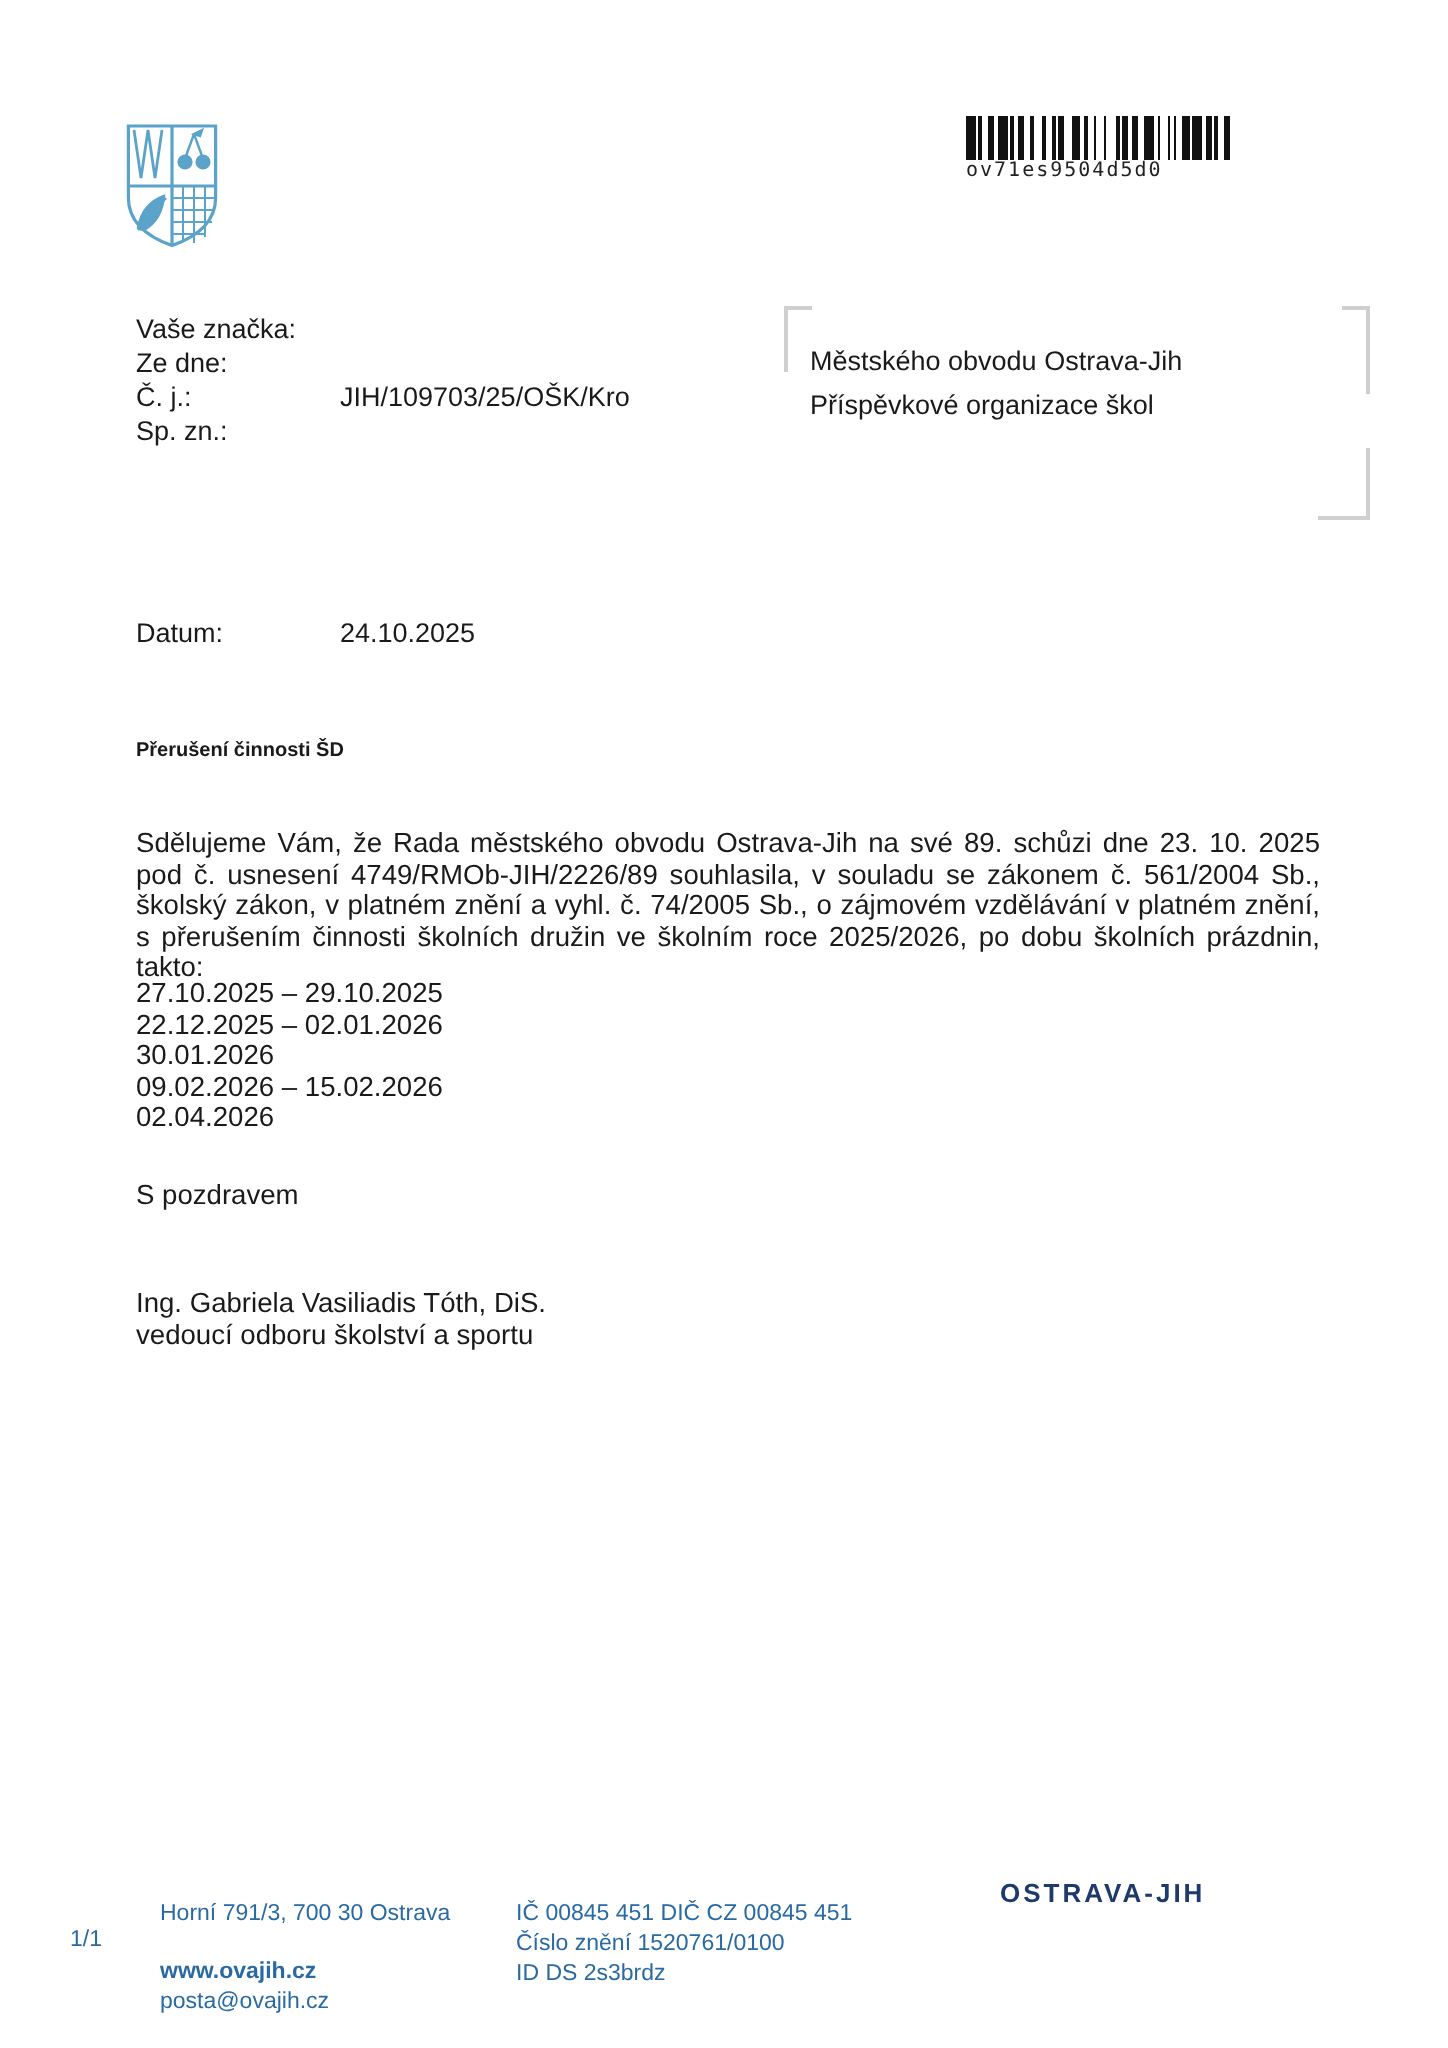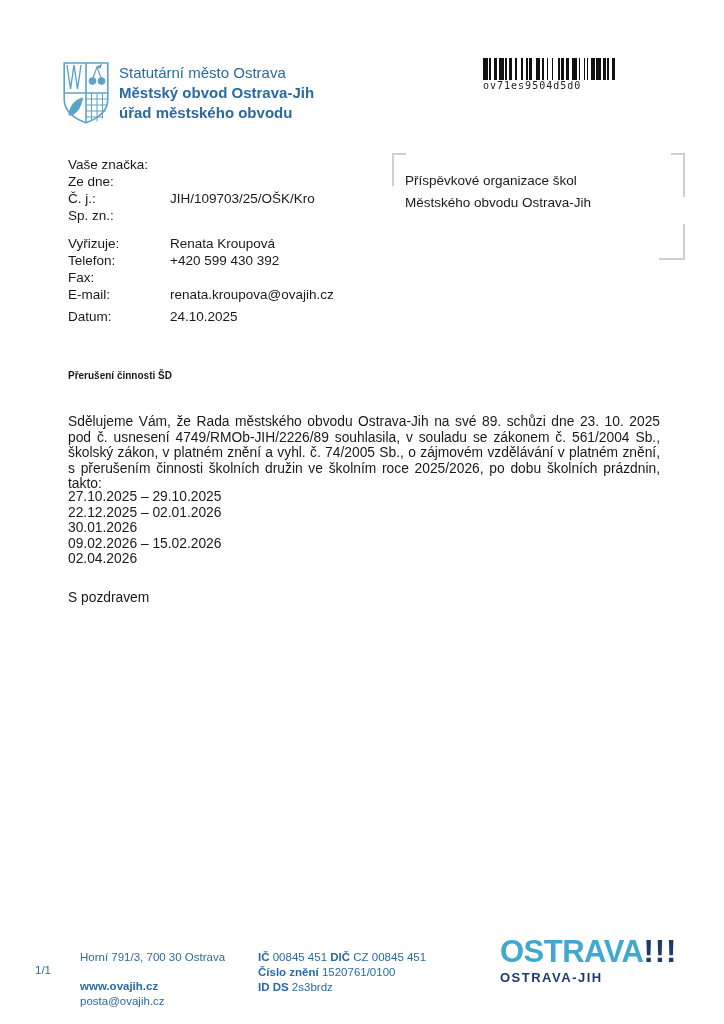--- a/index.html
+++ b/index.html
@@ -39,21 +39,21 @@
   .paragraph{position:absolute;left:68px;top:414px;width:592px;font-size:13.8px;line-height:15.6px;text-align:justify;}
   .dates{position:absolute;left:68px;top:489px;font-size:13.8px;line-height:15.6px;}
   .closing{position:absolute;left:68px;top:590px;font-size:13.8px;}
   .signature{position:absolute;left:68px;top:644px;font-size:13.8px;line-height:16px;}
   
   .footer{position:absolute;left:0;top:936px;width:724px;color:var(--blue,#2a6aa3);font-size:11.5px;line-height:15px;}
   .page-number{position:absolute;left:35px;top:27px;}
   .f-address{position:absolute;left:80px;top:14px;}
   .f-address .site{font-weight:700;margin-top:14px;}
   .f-registry{position:absolute;left:258px;top:14px;}
-  .f-registry b{font-weight:700;}
+  .f-registry b{font-weight:400;}
   .f-logo{position:absolute;left:500px;top:0px;white-space:nowrap;}
   .wordmark{font-weight:700;font-size:31px;line-height:31px;letter-spacing:-0.5px;color:var(--logo-cyan,#3fa9d0);}
   .wordmark .excl{color:var(--logo-navy,#1d3a6b);letter-spacing:1px;}
   .wordmark-sub{font-weight:700;font-size:13px;letter-spacing:1.5px;color:var(--logo-navy,#1d3a6b);margin-top:3px;}
 </style>
 </head>
 <body>
 
 <div class="page">
 
@@ -83,25 +83,20 @@
       <g stroke="#5ba3c9" stroke-width="1" fill="none">
         <line x1="28.5" y1="31" x2="28.5" y2="58"></line>
         <line x1="34" y1="31" x2="34" y2="59.5"></line>
         <line x1="39.5" y1="31" x2="39.5" y2="56.5"></line>
         <line x1="23" y1="37" x2="44.6" y2="37"></line>
         <line x1="23" y1="43" x2="44.5" y2="43"></line>
         <line x1="23" y1="49" x2="43" y2="49"></line>
         <line x1="23.5" y1="55" x2="39" y2="55"></line>
       </g>
     </svg>
-    <div class="lh-text">
-      <div class="l1">Statutární město Ostrava</div>
-      <div class="l2">Městský obvod Ostrava-Jih</div>
-      <div class="l3">úřad městského obvodu</div>
-    </div>
   </div>
 
   <div class="barcode-wrap">
     <div class="barcode" id="barcode"><span class="bar" style="width: 4.8px;"></span><span class="gap" style="width: 1.6px;"></span><span class="bar" style="width: 1.6px;"></span><span class="gap" style="width: 3.2px;"></span><span class="bar" style="width: 3.2px;"></span><span class="gap" style="width: 1.6px;"></span><span class="bar" style="width: 4.8px;"></span><span class="gap" style="width: 1.6px;"></span><span class="bar" style="width: 1.6px;"></span><span class="gap" style="width: 1.6px;"></span><span class="bar" style="width: 3.2px;"></span><span class="gap" style="width: 3.2px;"></span><span class="bar" style="width: 1.6px;"></span><span class="gap" style="width: 4.8px;"></span><span class="bar" style="width: 1.6px;"></span><span class="gap" style="width: 3.2px;"></span><span class="bar" style="width: 1.6px;"></span><span class="gap" style="width: 1.6px;"></span><span class="bar" style="width: 3.2px;"></span><span class="gap" style="width: 3.2px;"></span><span class="bar" style="width: 4.8px;"></span><span class="gap" style="width: 1.6px;"></span><span class="bar" style="width: 1.6px;"></span><span class="gap" style="width: 3.2px;"></span><span class="bar" style="width: 1.6px;"></span><span class="gap" style="width: 3.2px;"></span><span class="bar" style="width: 1.6px;"></span><span class="gap" style="width: 4.8px;"></span><span class="bar" style="width: 1.6px;"></span><span class="gap" style="width: 1.6px;"></span><span class="bar" style="width: 3.2px;"></span><span class="gap" style="width: 1.6px;"></span><span class="bar" style="width: 3.2px;"></span><span class="gap" style="width: 3.2px;"></span><span class="bar" style="width: 4.8px;"></span><span class="gap" style="width: 1.6px;"></span><span class="bar" style="width: 1.6px;"></span><span class="gap" style="width: 3.2px;"></span><span class="bar" style="width: 1.6px;"></span><span class="gap" style="width: 1.6px;"></span><span class="bar" style="width: 1.6px;"></span><span class="gap" style="width: 3.2px;"></span><span class="bar" style="width: 3.2px;"></span><span class="gap" style="width: 1.6px;"></span><span class="bar" style="width: 4.8px;"></span><span class="gap" style="width: 1.6px;"></span><span class="bar" style="width: 3.2px;"></span><span class="gap" style="width: 1.6px;"></span><span class="bar" style="width: 1.6px;"></span><span class="gap" style="width: 3.2px;"></span><span class="bar" style="width: 3.2px;"></span><span class="gap" style="width: 4.8px;"></span></div>
     <div class="barcode-caption">ov71es9504d5d0</div>
   </div>
 
   <div class="ref-group" style="top:156px;">
     <div class="ref-row">
         <span class="ref-label">Vaše značka:</span>
@@ -114,80 +109,65 @@
     <div class="ref-row">
         <span class="ref-label">Č. j.:</span>
         <span class="ref-value">JIH/109703/25/OŠK/Kro</span>
       </div>
     <div class="ref-row">
         <span class="ref-label">Sp. zn.:</span>
         <span class="ref-value"></span>
       </div>
   </div>
 
-  <div class="ref-group" style="top:235px;">
-    <div class="ref-row">
-        <span class="ref-label">Vyřizuje:</span>
-        <span class="ref-value">Renata Kroupová</span>
-      </div>
-    <div class="ref-row">
-        <span class="ref-label">Telefon:</span>
-        <span class="ref-value">+420 599 430 392</span>
-      </div>
-    <div class="ref-row">
-        <span class="ref-label">Fax:</span>
-        <span class="ref-value"></span>
-      </div>
-    <div class="ref-row">
-        <span class="ref-label">E-mail:</span>
-        <span class="ref-value">renata.kroupova@ovajih.cz</span>
-      </div>
-  </div>
 
   <div class="ref-group" style="top:308px;">
     <div class="ref-row">
         <span class="ref-label">Datum:</span>
         <span class="ref-value">24.10.2025</span>
       </div>
   </div>
 
   <div class="mark mark-tl"></div>
   <div class="mark mark-tr"></div>
   <div class="mark mark-br"></div>
   <div class="recipient">
+    <div>Městského obvodu Ostrava-Jih</div>
     <div>Příspěvkové organizace škol</div>
-    <div>Městského obvodu Ostrava-Jih</div>
   </div>
 
   <div class="subject">Přerušení činnosti ŠD</div>
 
   <div class="paragraph">Sdělujeme Vám, že Rada městského obvodu Ostrava-Jih na své 89. schůzi dne 23. 10. 2025 pod č. usnesení 4749/RMOb-JIH/2226/89 souhlasila, v souladu se zákonem č. 561/2004 Sb., školský zákon, v platném znění a vyhl. č. 74/2005 Sb., o zájmovém vzdělávání v platném znění, s přerušením činnosti školních družin ve školním roce 2025/2026, po dobu školních prázdnin, takto:</div>
 
   <div class="dates">
     <div>27.10.2025 – 29.10.2025</div>
     <div>22.12.2025 – 02.01.2026</div>
     <div>30.01.2026</div>
     <div>09.02.2026 – 15.02.2026</div>
     <div>02.04.2026</div>
   </div>
 
   <div class="closing">S pozdravem</div>
 
+  <div class="signature">
+    <div>Ing. Gabriela Vasiliadis Tóth, DiS.</div>
+    <div>vedoucí odboru školství a sportu</div>
+  </div>
 
   <div class="footer">
     <div class="page-number">1/1</div>
     <div class="f-address">
       <div>Horní 791/3, 700 30 Ostrava</div>
       <div class="site">www.ovajih.cz</div>
       <div>posta@ovajih.cz</div>
     </div>
     <div class="f-registry">
       <div><b>IČ</b><span> 00845 451 </span><b>DIČ</b><span> CZ 00845 451</span></div>
       <div><b>Číslo znění</b><span> 1520761/0100</span></div>
       <div><b>ID DS</b><span> 2s3brdz</span></div>
     </div>
     <div class="f-logo">
-      <div class="wordmark"><span>OSTRAVA</span><span class="excl">!!!</span></div>
       <div class="wordmark-sub">OSTRAVA-JIH</div>
     </div>
   </div>
 
 </div>
 
 </body></html>

